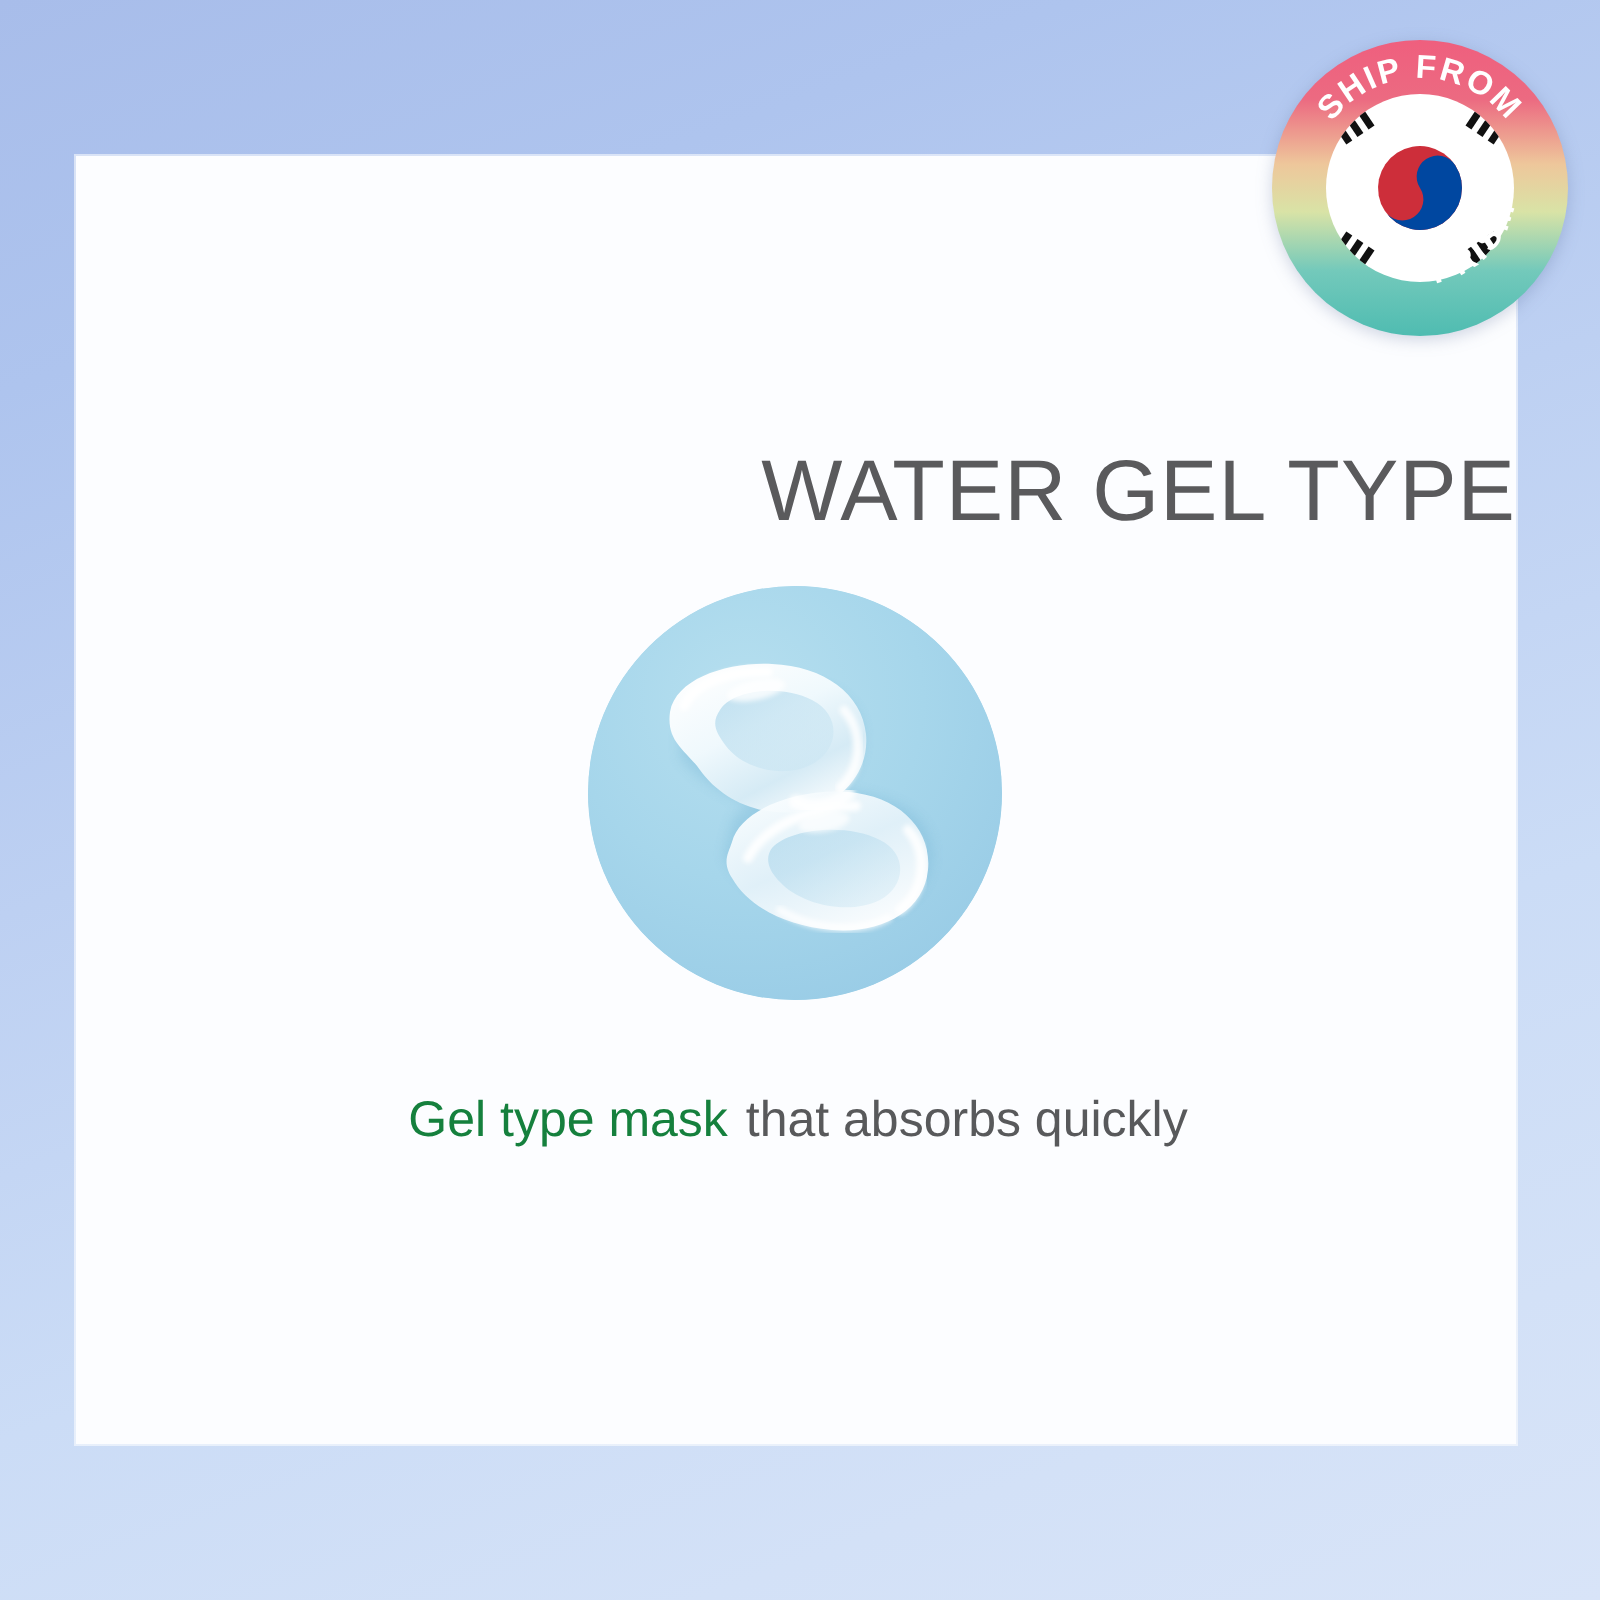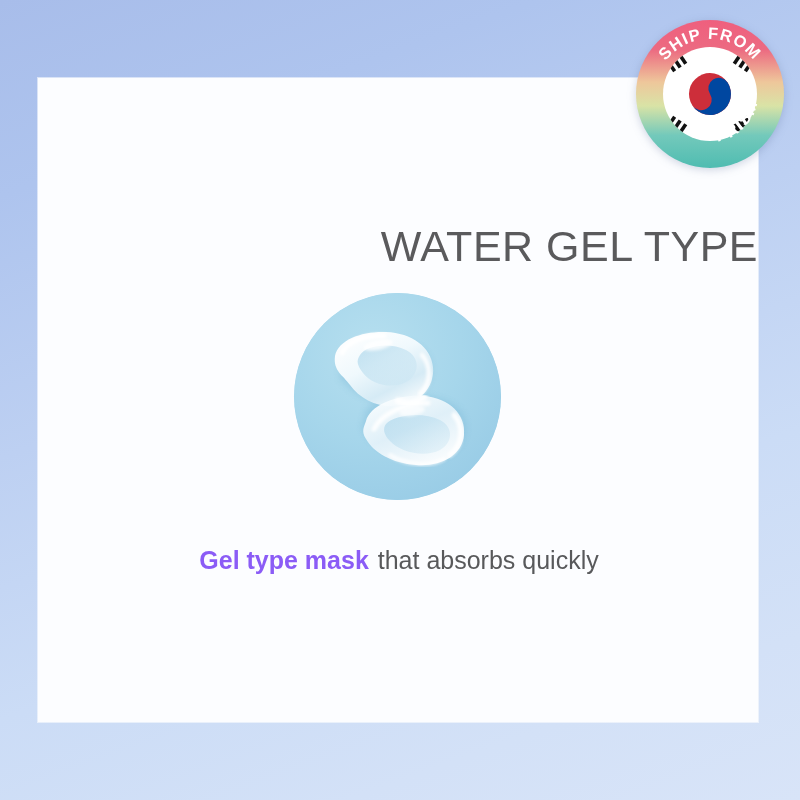--- a/index.html
+++ b/index.html
@@ -78,22 +78,22 @@
     left: 0;
     top: 468px;
     width: 100%;
     text-align: center;
     font-size: 25px;
     color: #58595b;
     white-space: nowrap;
   }
   .caption .hl {
     position: relative;
-    font-weight: 700;
-    color: #8b5cf6;
+    font-weight: 400;
+    color: #15803d;
     padding: 0 2px;
   }
   .caption .hl::before {
     content: "";
     position: absolute;
     left: 0;
     right: 0;
     bottom: -2px;
     height: 13px;
     background: #e2edf6;

